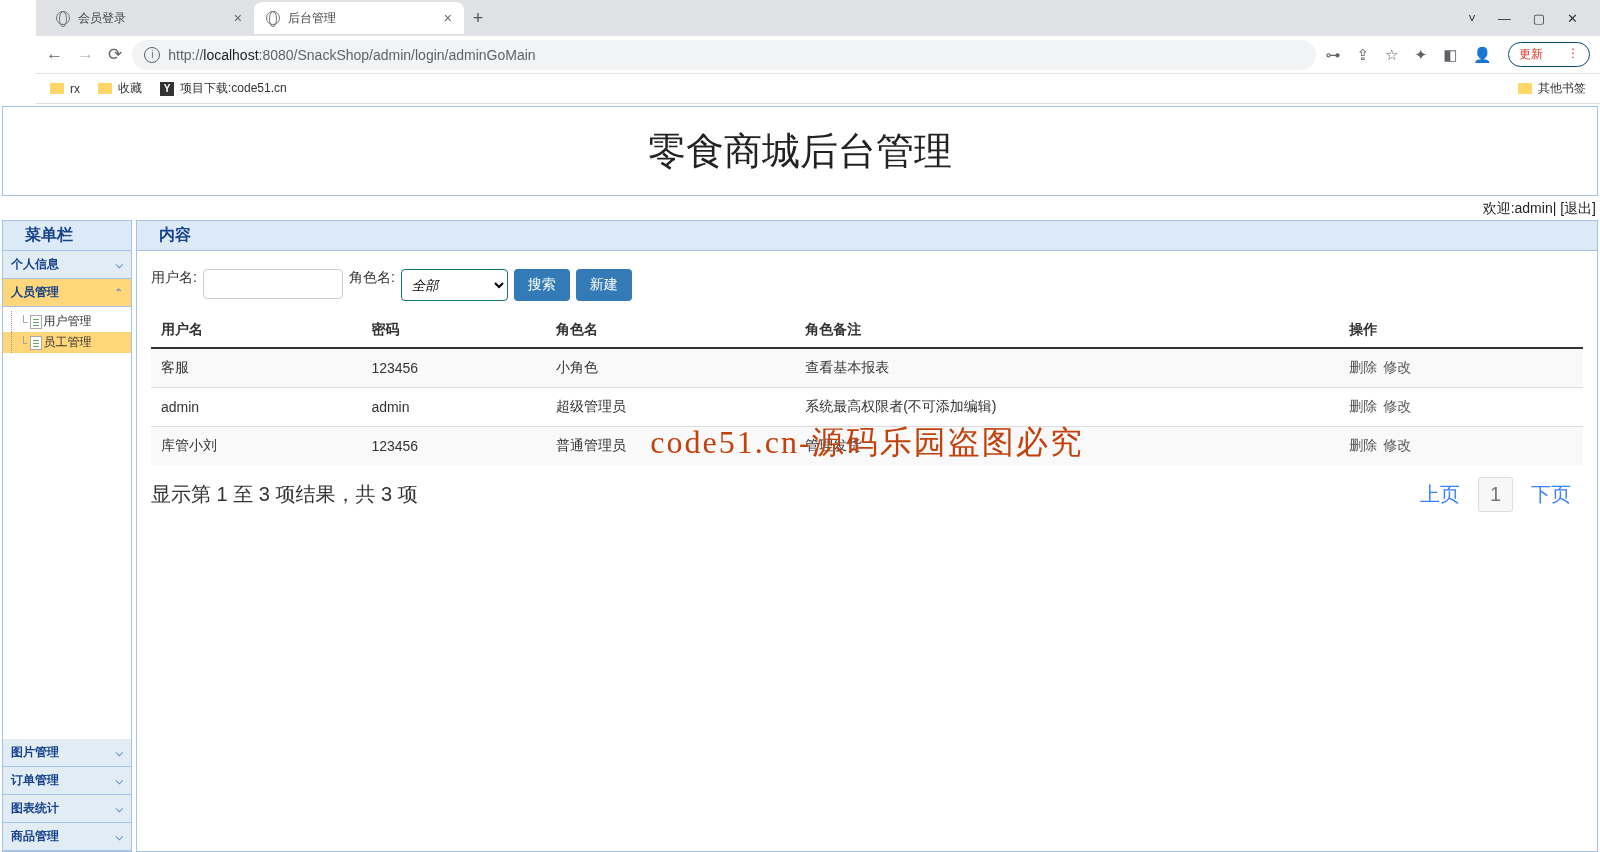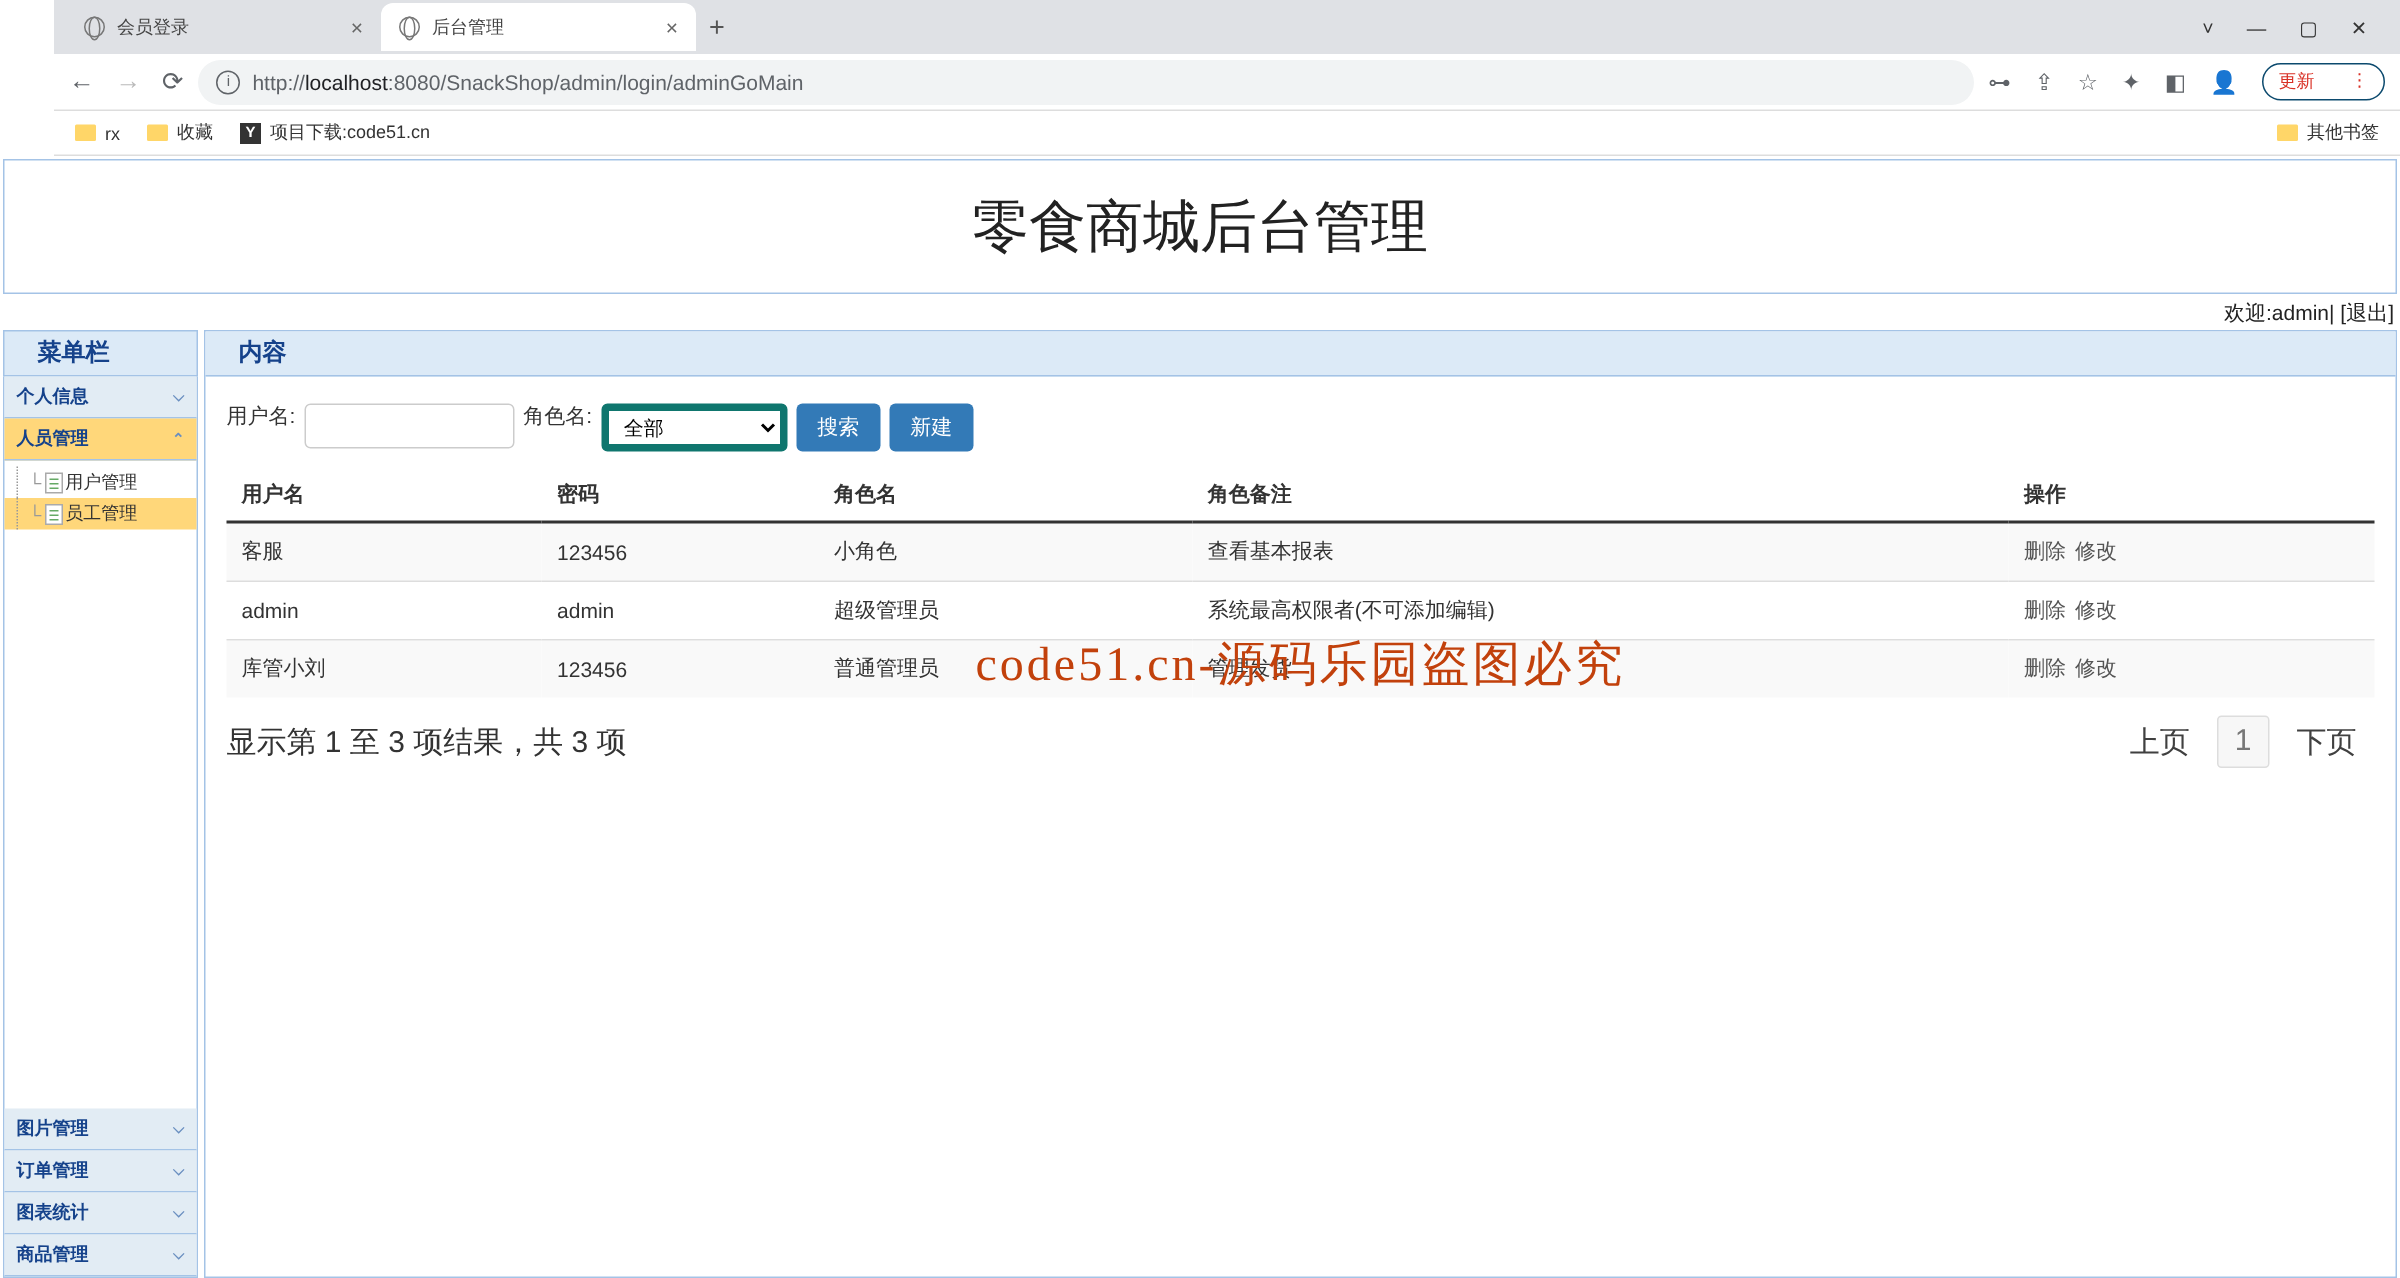--- a/index.html
+++ b/index.html
@@ -54,35 +54,35 @@
 .doc-icon { width: 12px; height: 14px; background: #fff; border: 1px solid #aaa; position: relative; }
 .doc-icon::after { content: ""; position: absolute; left: 2px; right: 2px; top: 3px; height: 1px; background: #6a6; box-shadow: 0 3px 0 #6a6, 0 6px 0 #6a6; }
 .tree-item.selected { background: #ffd77a; }
 
 .main { flex: 1; display: flex; flex-direction: column; border: 1px solid #a4c3e6; }
 .main .panel-head { border: none; border-bottom: 1px solid #a4c3e6; }
 .main-content { padding: 18px 14px; overflow: auto; flex: 1; position: relative; }
 
 .filter-row { display: flex; align-items: flex-start; gap: 6px; font-size: 14px; margin-bottom: 12px; }
 .filter-row input[type=text] { width: 140px; height: 30px; border: 1px solid #ccc; border-radius: 4px; padding: 0 6px; }
-.filter-row select { width: 124px; height: 32px; border: 5px solid #0f766e; border-radius: 4px; padding: 0 6px; background: #fff; }
+.filter-row select { width: 107px; height: 32px; border: 1px solid #0f766e; border-radius: 4px; padding: 0 6px; background: #fff; font-style: italic; }
 .btn { border: none; color: #fff; padding: 7px 14px; border-radius: 4px; font-size: 14px; cursor: pointer; }
 .btn-primary { background: #337ab7; }
 
 table.data { width: 100%; border-collapse: collapse; }
 table.data thead th { text-align: left; padding: 8px 10px; border-bottom: 2px solid #333; font-size: 14px; font-weight: bold; }
 table.data tbody td { padding: 10px; border-top: 1px solid #ddd; font-size: 14px; color: #333; }
 table.data tbody tr:nth-child(odd) { background: #f9f9f9; }
 .op-link { color: #555; text-decoration: none; margin-right: 6px; cursor: pointer; }
 
 .table-footer { display: flex; align-items: center; margin-top: 10px; font-size: 20px; color: #333; }
 .pager { margin-left: auto; display: flex; gap: 6px; align-items: center; }
 .pager .pg { padding: 5px 11px; border: 1px solid transparent; border-radius: 3px; color: #777; cursor: pointer; }
 .pager .pg.num { border-color: #ddd; background: #f7f7f7; color: #777; }
-.pager .pg.disabled { color: #404040; cursor: default; }
+.pager .pg.disabled { color: #3b82f6; cursor: default; }
 
 .watermark { position: absolute; left: 50%; top: 170px; transform: translateX(-50%); font-size: 32px; color: #c2410c; font-family: "SimSun", serif; pointer-events: none; letter-spacing: 2px; white-space: nowrap; }
 </style>
 </head>
 <body>
 
 <div class="browser-chrome">
   <div class="tab-strip">
     <div class="tab">
       <span class="globe"></span>

